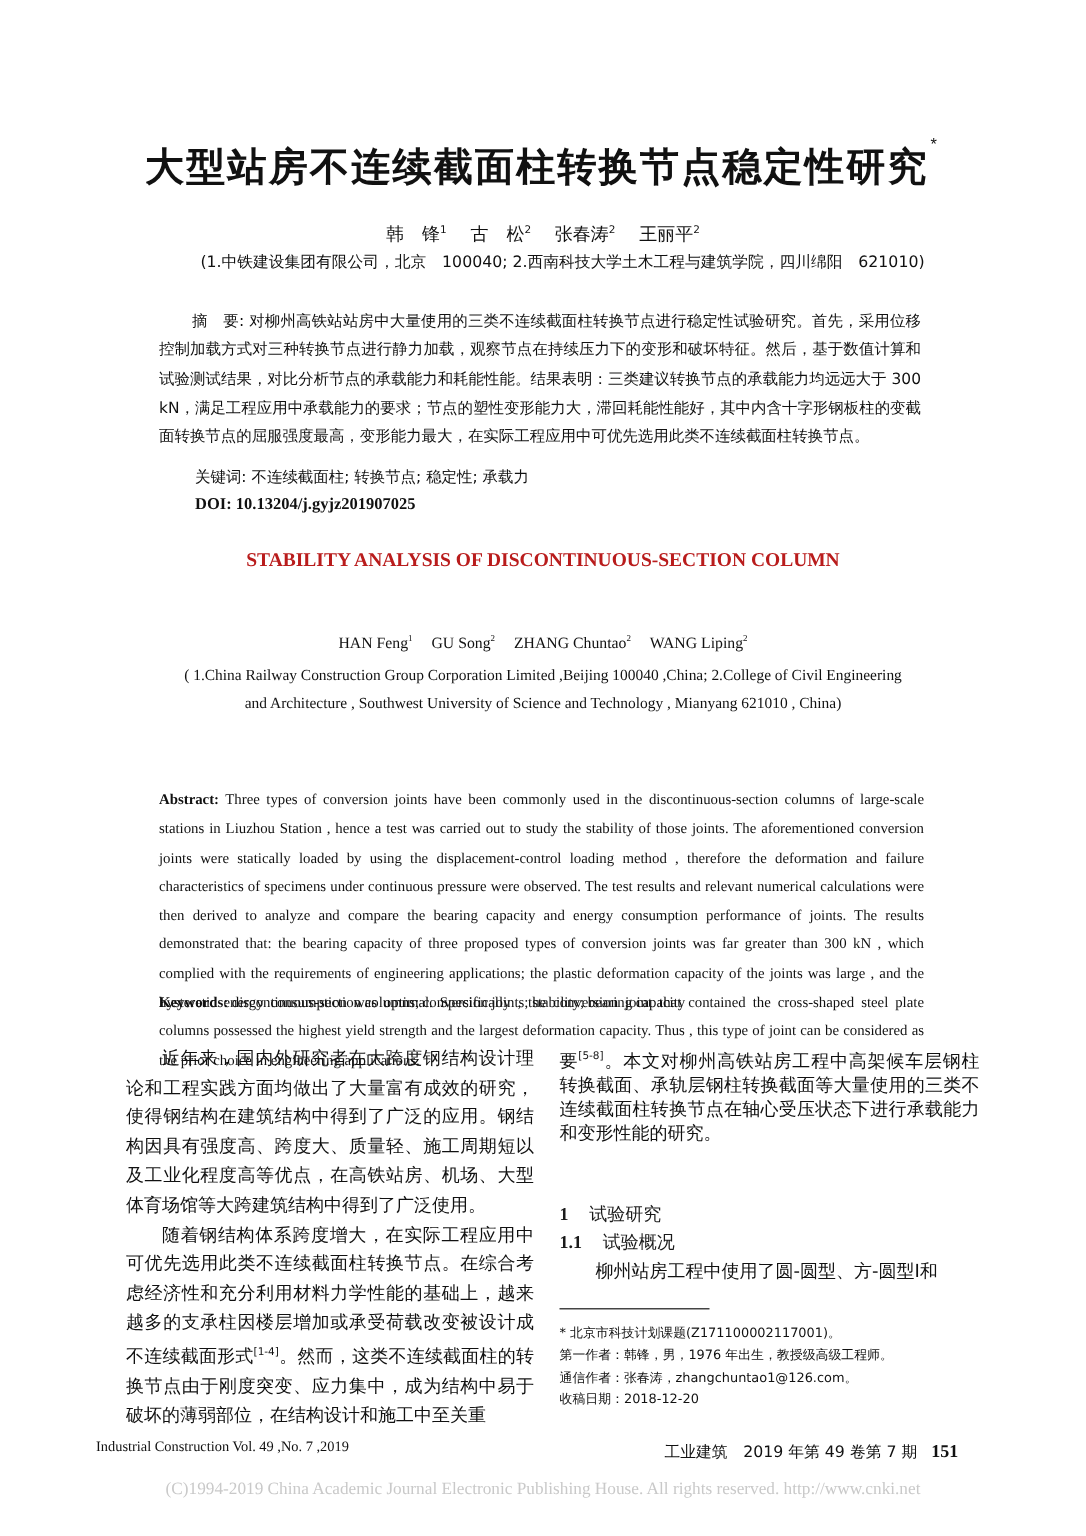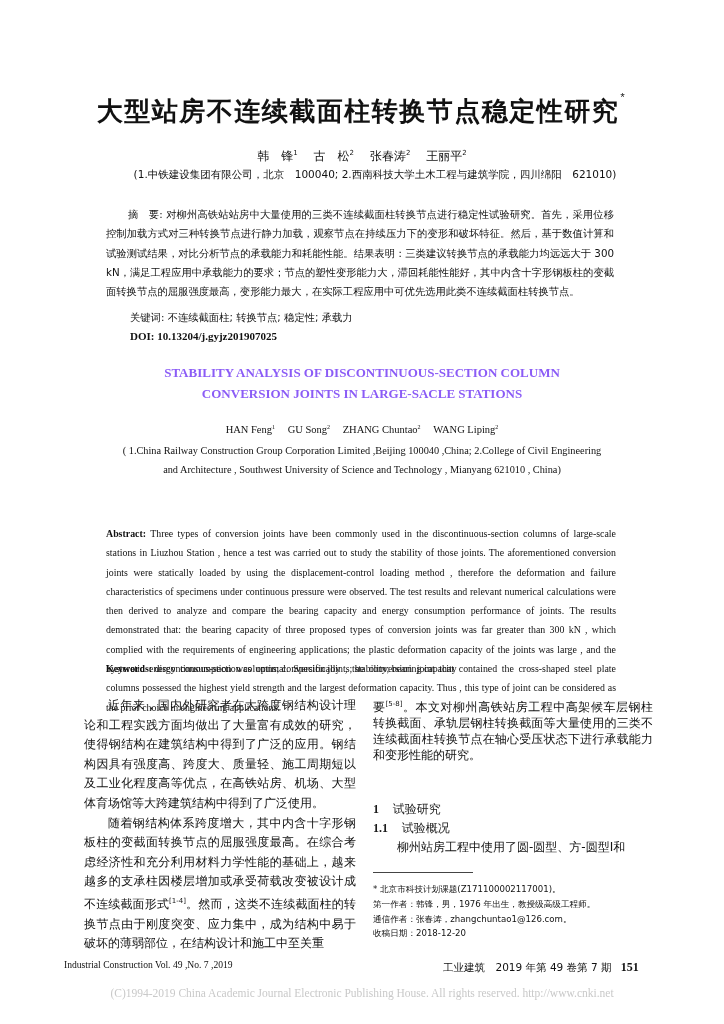--- a/index.html
+++ b/index.html
@@ -28,21 +28,21 @@
     .abstract-cn {
       position: absolute; top: 205px; left: 106px; width: 508px;
       font-size: 10.3px; line-height: 19.3px; color: #111; text-align: justify;
     }
     .abstract-cn .lbl { padding-left: 22px; }
     .kw-cn { position: absolute; top: 311px; left: 130px; font-size: 10.3px; color: #111; }
     .doi { position: absolute; top: 330px; left: 130px; font-family: "Liberation Serif", serif; font-size: 11px; font-weight: bold; color: #111; }
 
     .title-en {
       position: absolute; top: 362px; left: 0; width: 724px; text-align: center;
-      font-family: "Liberation Serif", serif; font-size: 13px; font-weight: bold; line-height: 21px; color: #8b5cf6;
+      font-family: "Liberation Serif", serif; font-size: 13px; font-weight: bold; line-height: 21px; color: #b91c1c;
     }
 
     .authors-en {
       position: absolute; top: 423px; left: 0; width: 724px; text-align: center;
       font-family: "Liberation Serif", serif; font-size: 10.5px; color: #111;
     }
     .authors-en .au { margin: 0 5px; }
     .authors-en sup { font-size: 6px; }
 
     .affil-en {
@@ -120,21 +120,20 @@
   <span>不连续截面柱; 转换节点; 稳定性; 承载力</span>
 </div>
 
 <div class="doi">
   <span>DOI:</span>
   <span>10.13204/j.gyjz201907025</span>
 </div>
 
 <div class="title-en">
   <div>STABILITY ANALYSIS OF DISCONTINUOUS-SECTION COLUMN</div>
-  <div>CONVERSION JOINTS IN LARGE-SACLE STATIONS</div>
 </div>
 
 <div class="authors-en">
   <span class="au"><span>HAN Feng</span><sup>1</sup></span>
   <span class="au"><span>GU Song</span><sup>2</sup></span>
   <span class="au"><span>ZHANG Chuntao</span><sup>2</sup></span>
   <span class="au"><span>WANG Liping</span><sup>2</sup></span>
 </div>
 
 <div class="affil-en">
@@ -147,21 +146,21 @@
   <span>Three types of conversion joints have been commonly used in the discontinuous-section columns of large-scale stations in Liuzhou Station , hence a test was carried out to study the stability of those joints. The aforementioned conversion joints were statically loaded by using the displacement-control loading method , therefore the deformation and failure characteristics of specimens under continuous pressure were observed. The test results and relevant numerical calculations were then derived to analyze and compare the bearing capacity and energy consumption performance of joints. The results demonstrated that: the bearing capacity of three proposed types of conversion joints was far greater than 300 kN , which complied with the requirements of engineering applications; the plastic deformation capacity of the joints was large , and the hysteretic energy consumption was optimal. Specifically , the conversion joint that contained the cross-shaped steel plate columns possessed the highest yield strength and the largest deformation capacity. Thus , this type of joint can be considered as the prior choice in engineering applications.</span>
 </div>
 
 <div class="kw-en">
   <b>Keywords:</b>
   <span>discontinuous-section columns;  conversion joints;  stability;  bearing capacity</span>
 </div>
 
 <div class="col-left">
   <p>近年来，国内外研究者在大跨度钢结构设计理论和工程实践方面均做出了大量富有成效的研究，使得钢结构在建筑结构中得到了广泛的应用。钢结构因具有强度高、跨度大、质量轻、施工周期短以及工业化程度高等优点，在高铁站房、机场、大型体育场馆等大跨建筑结构中得到了广泛使用。</p>
-  <p><span>随着钢结构体系跨度增大，其中内含十字形钢板柱的变截面转换节点的屈服强度最高。在综合考虑经济性和充分利用材料力学性能的基础上，越来越多的支承柱因楼层增加或承受荷载改变被设计成不连续截面形式</span><sup>[1-4]</sup><span>。然而，这类不连续截面柱的转换节点由于刚度突变、应力集中，成为结构中易于破坏的薄弱部位，在结构设计和施工中至关重</span></p>
+  <p><span>随着钢结构体系跨度增大，在实际工程应用中可优先选用此类不连续截面柱转换节点。在综合考虑经济性和充分利用材料力学性能的基础上，越来越多的支承柱因楼层增加或承受荷载改变被设计成不连续截面形式</span><sup>[1-4]</sup><span>。然而，这类不连续截面柱的转换节点由于刚度突变、应力集中，成为结构中易于破坏的薄弱部位，在结构设计和施工中至关重</span></p>
 </div>
 
 <div class="col-right">
   <p><span>要</span><sup>[5-8]</sup><span>。本文对柳州高铁站房工程中高架候车层钢柱转换截面、承轨层钢柱转换截面等大量使用的三类不连续截面柱转换节点在轴心受压状态下进行承载能力和变形性能的研究。</span></p>
 </div>
 
 <div class="sec-h sec1">
   <span class="num">1</span>
   <span>试验研究</span>
 </div>

